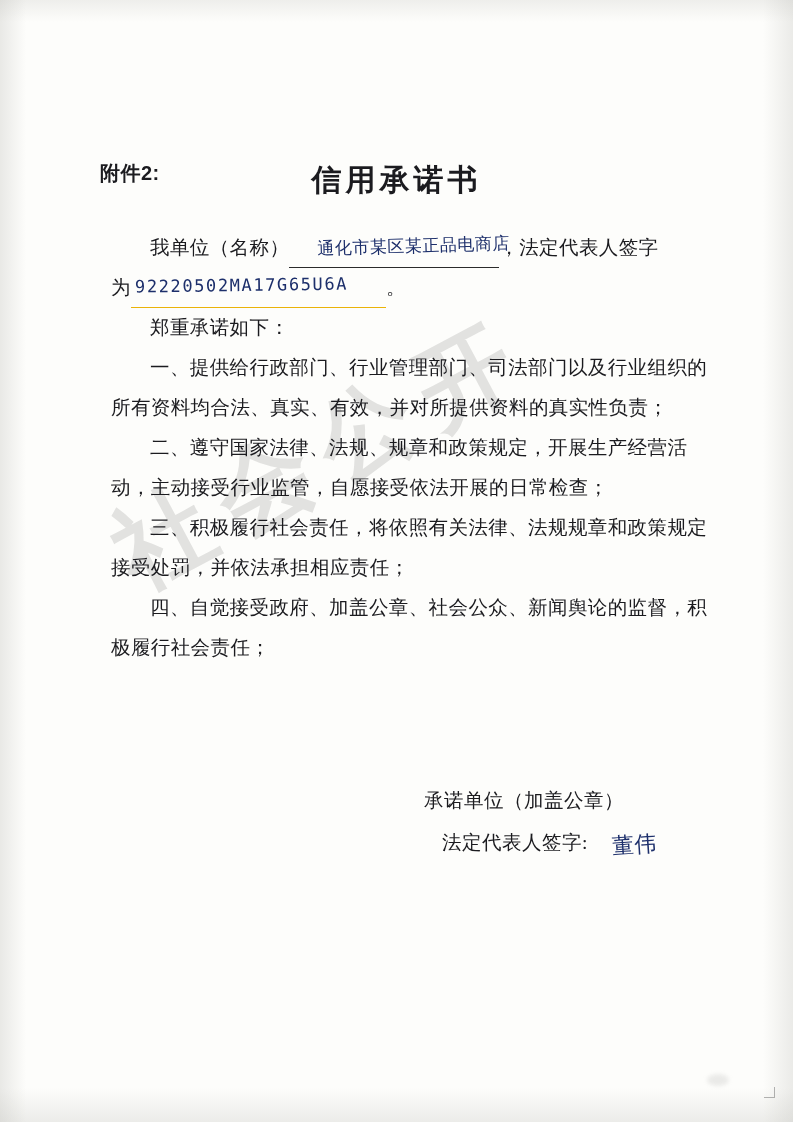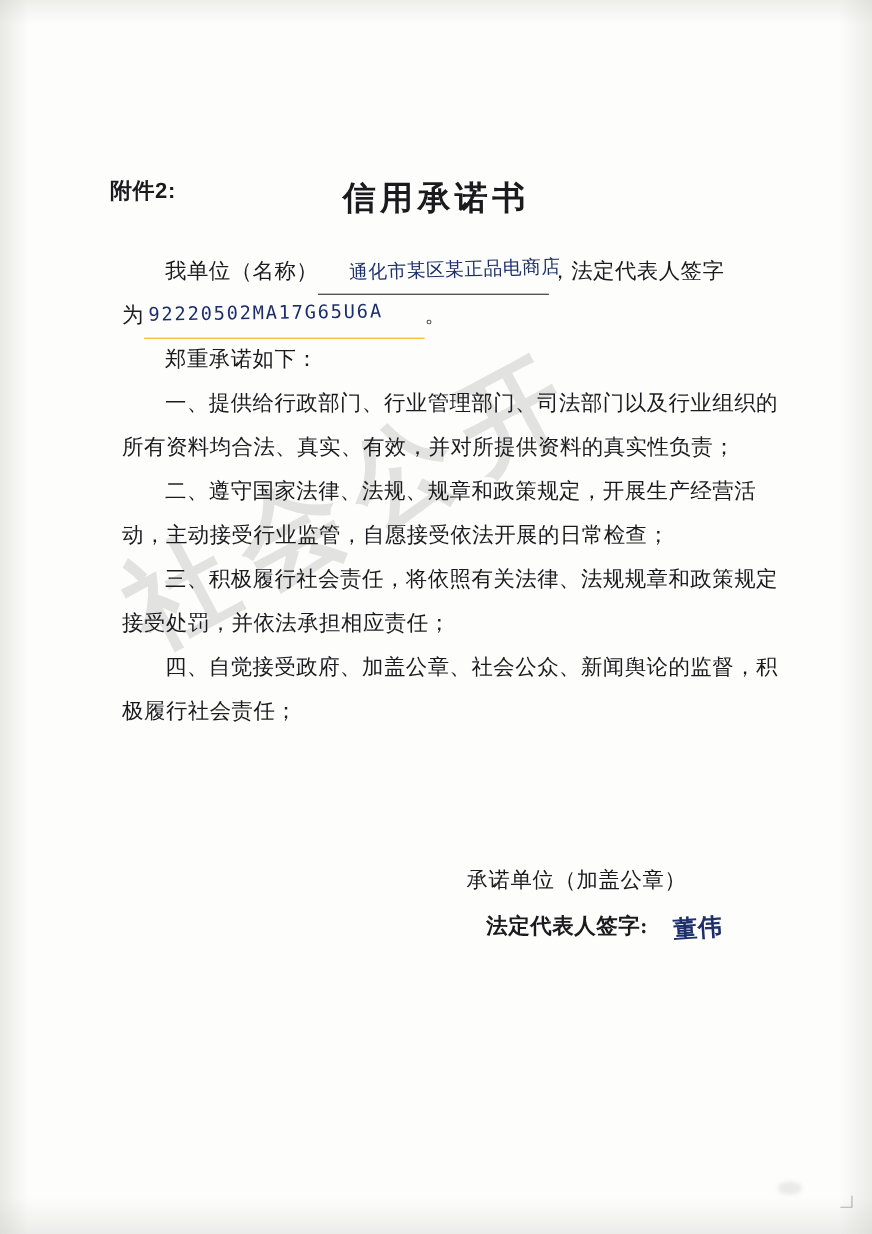--- a/index.html
+++ b/index.html
@@ -126,21 +126,21 @@
 
   .signature-block {
     position: absolute;
     left: 380px;
     top: 780px;
     font-size: 19.5px;
     line-height: 42px;
     letter-spacing: 0.5px;
     margin-left: 44px;
   }
-  .sig-line-2 { padding-left: 18px; position: relative; font-weight: bold; }
+  .sig-line-2 { padding-left: 18px; position: relative; }
   .sig-name {
     font-family: "DejaVu Sans", sans-serif;
     color: #1d2f6b;
     font-size: 22px;
     position: absolute;
     left: 188px;
     top: 2px;
     transform: rotate(-4deg);
     white-space: nowrap;
   }

